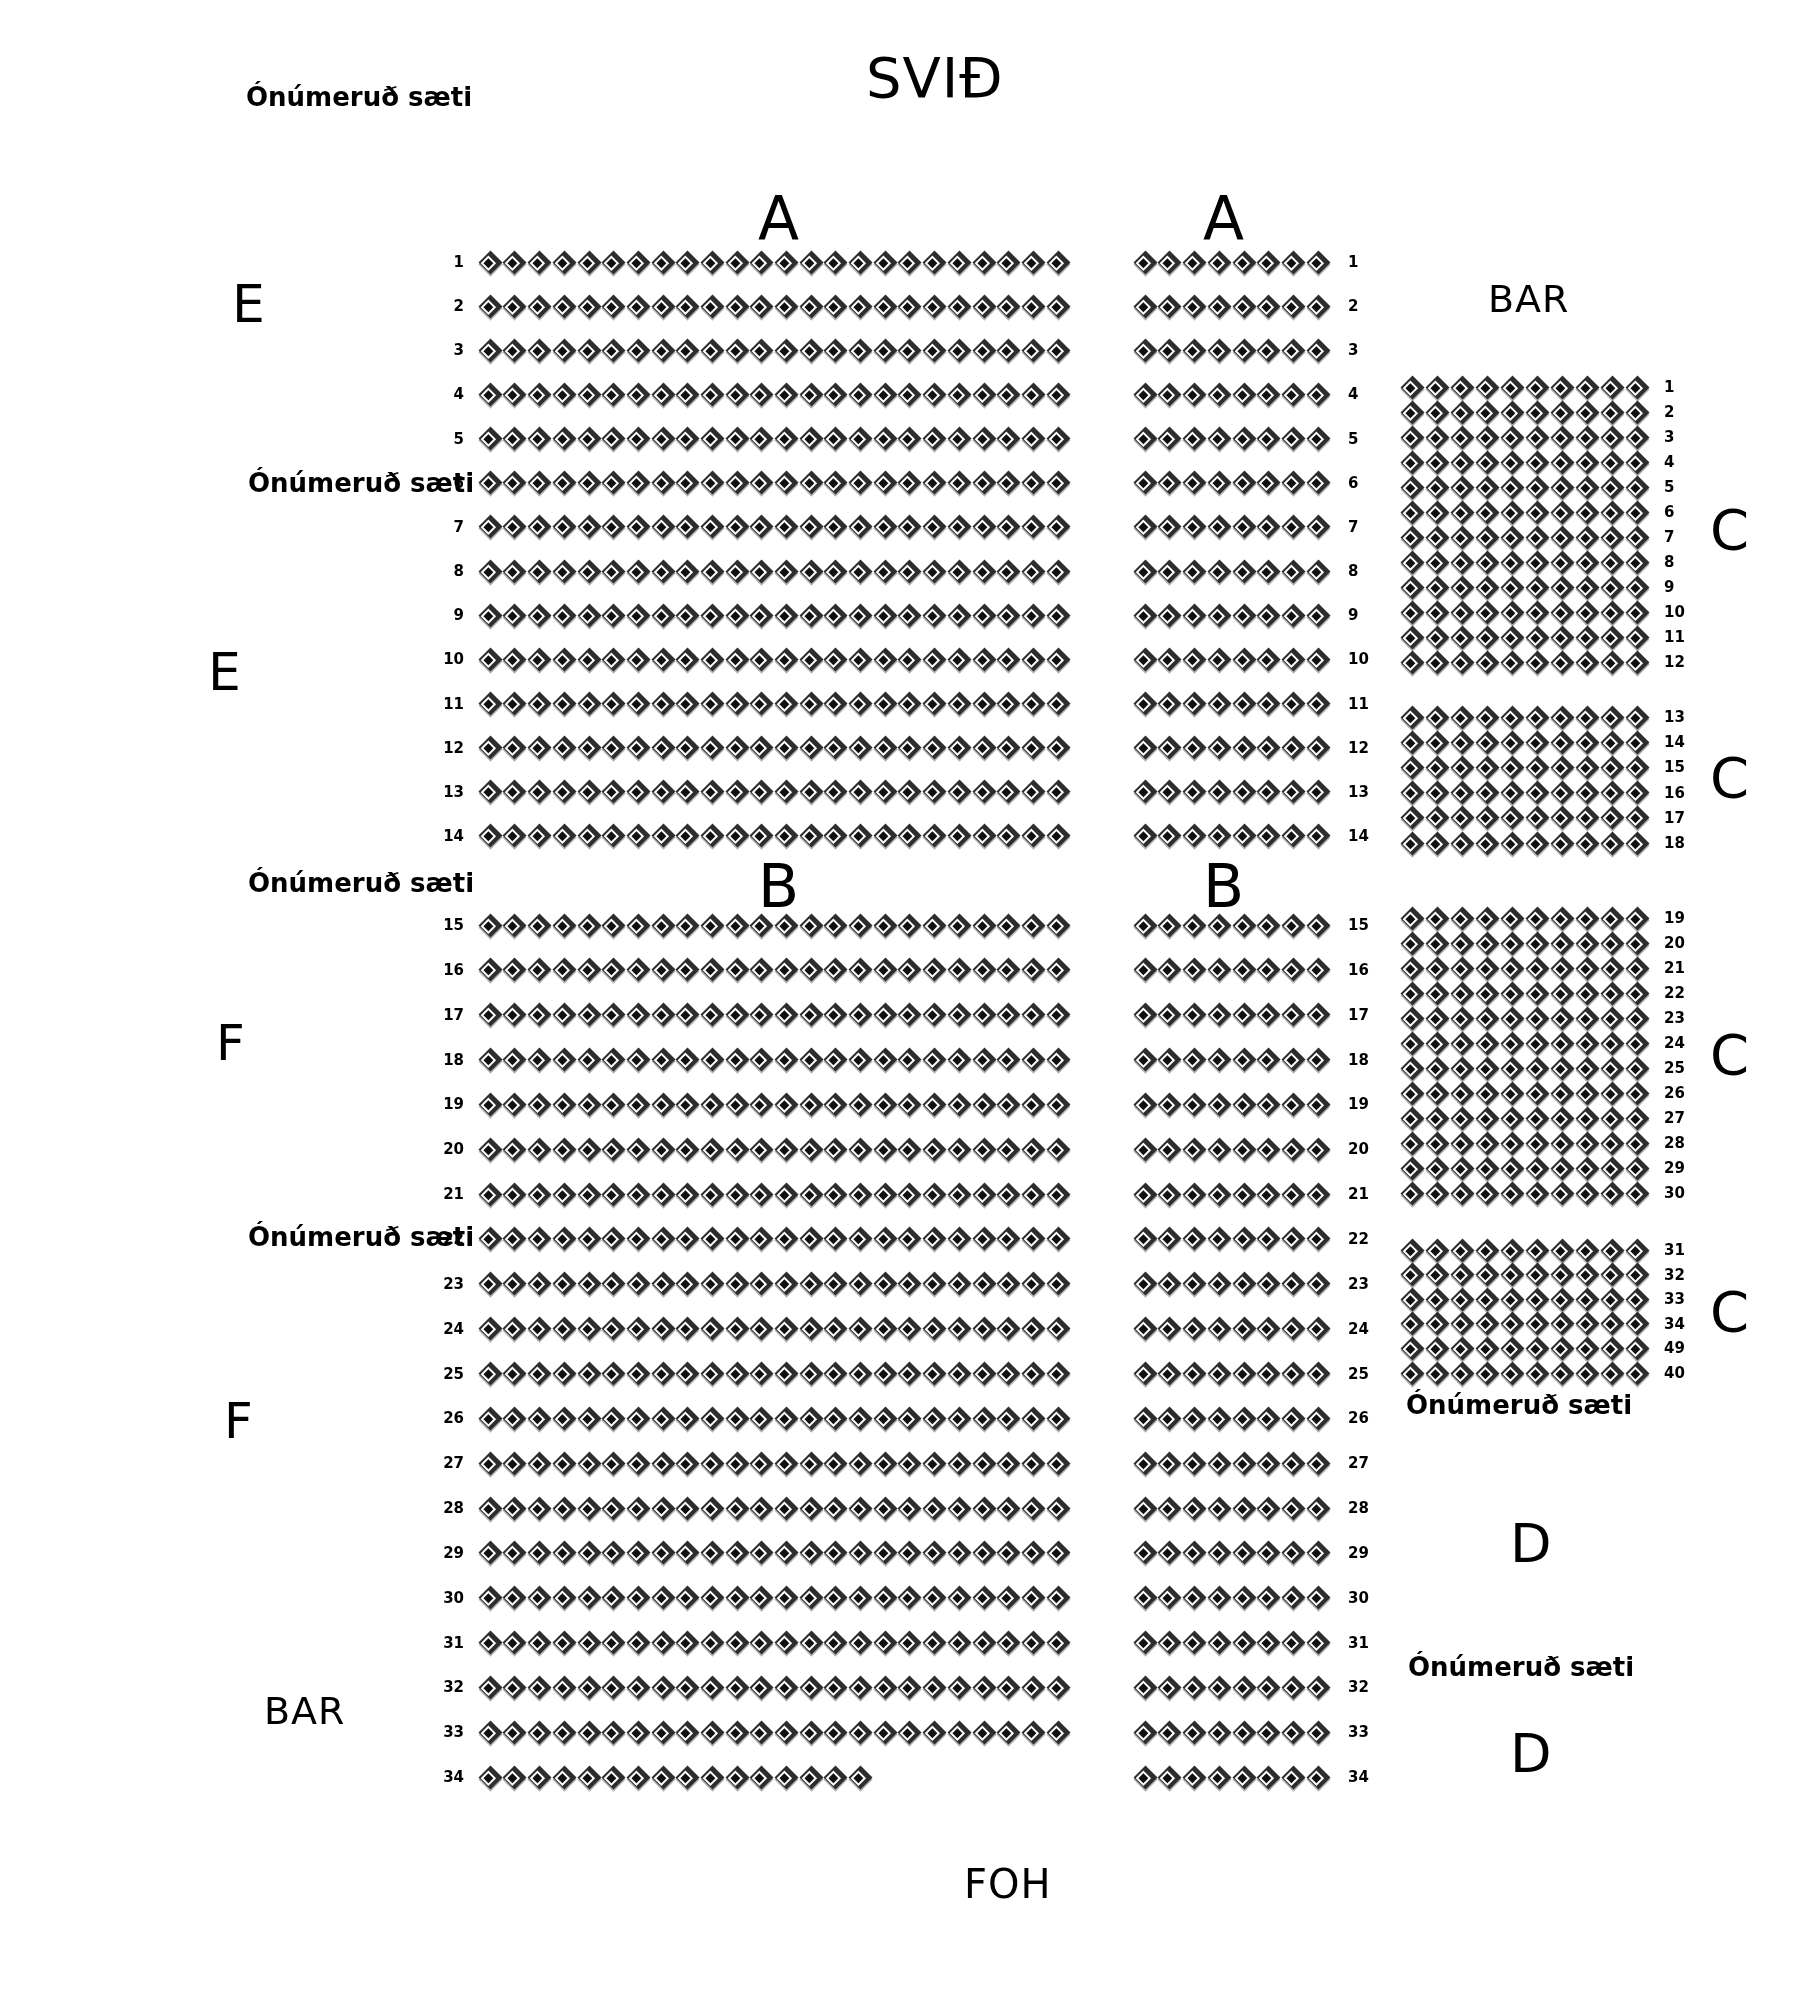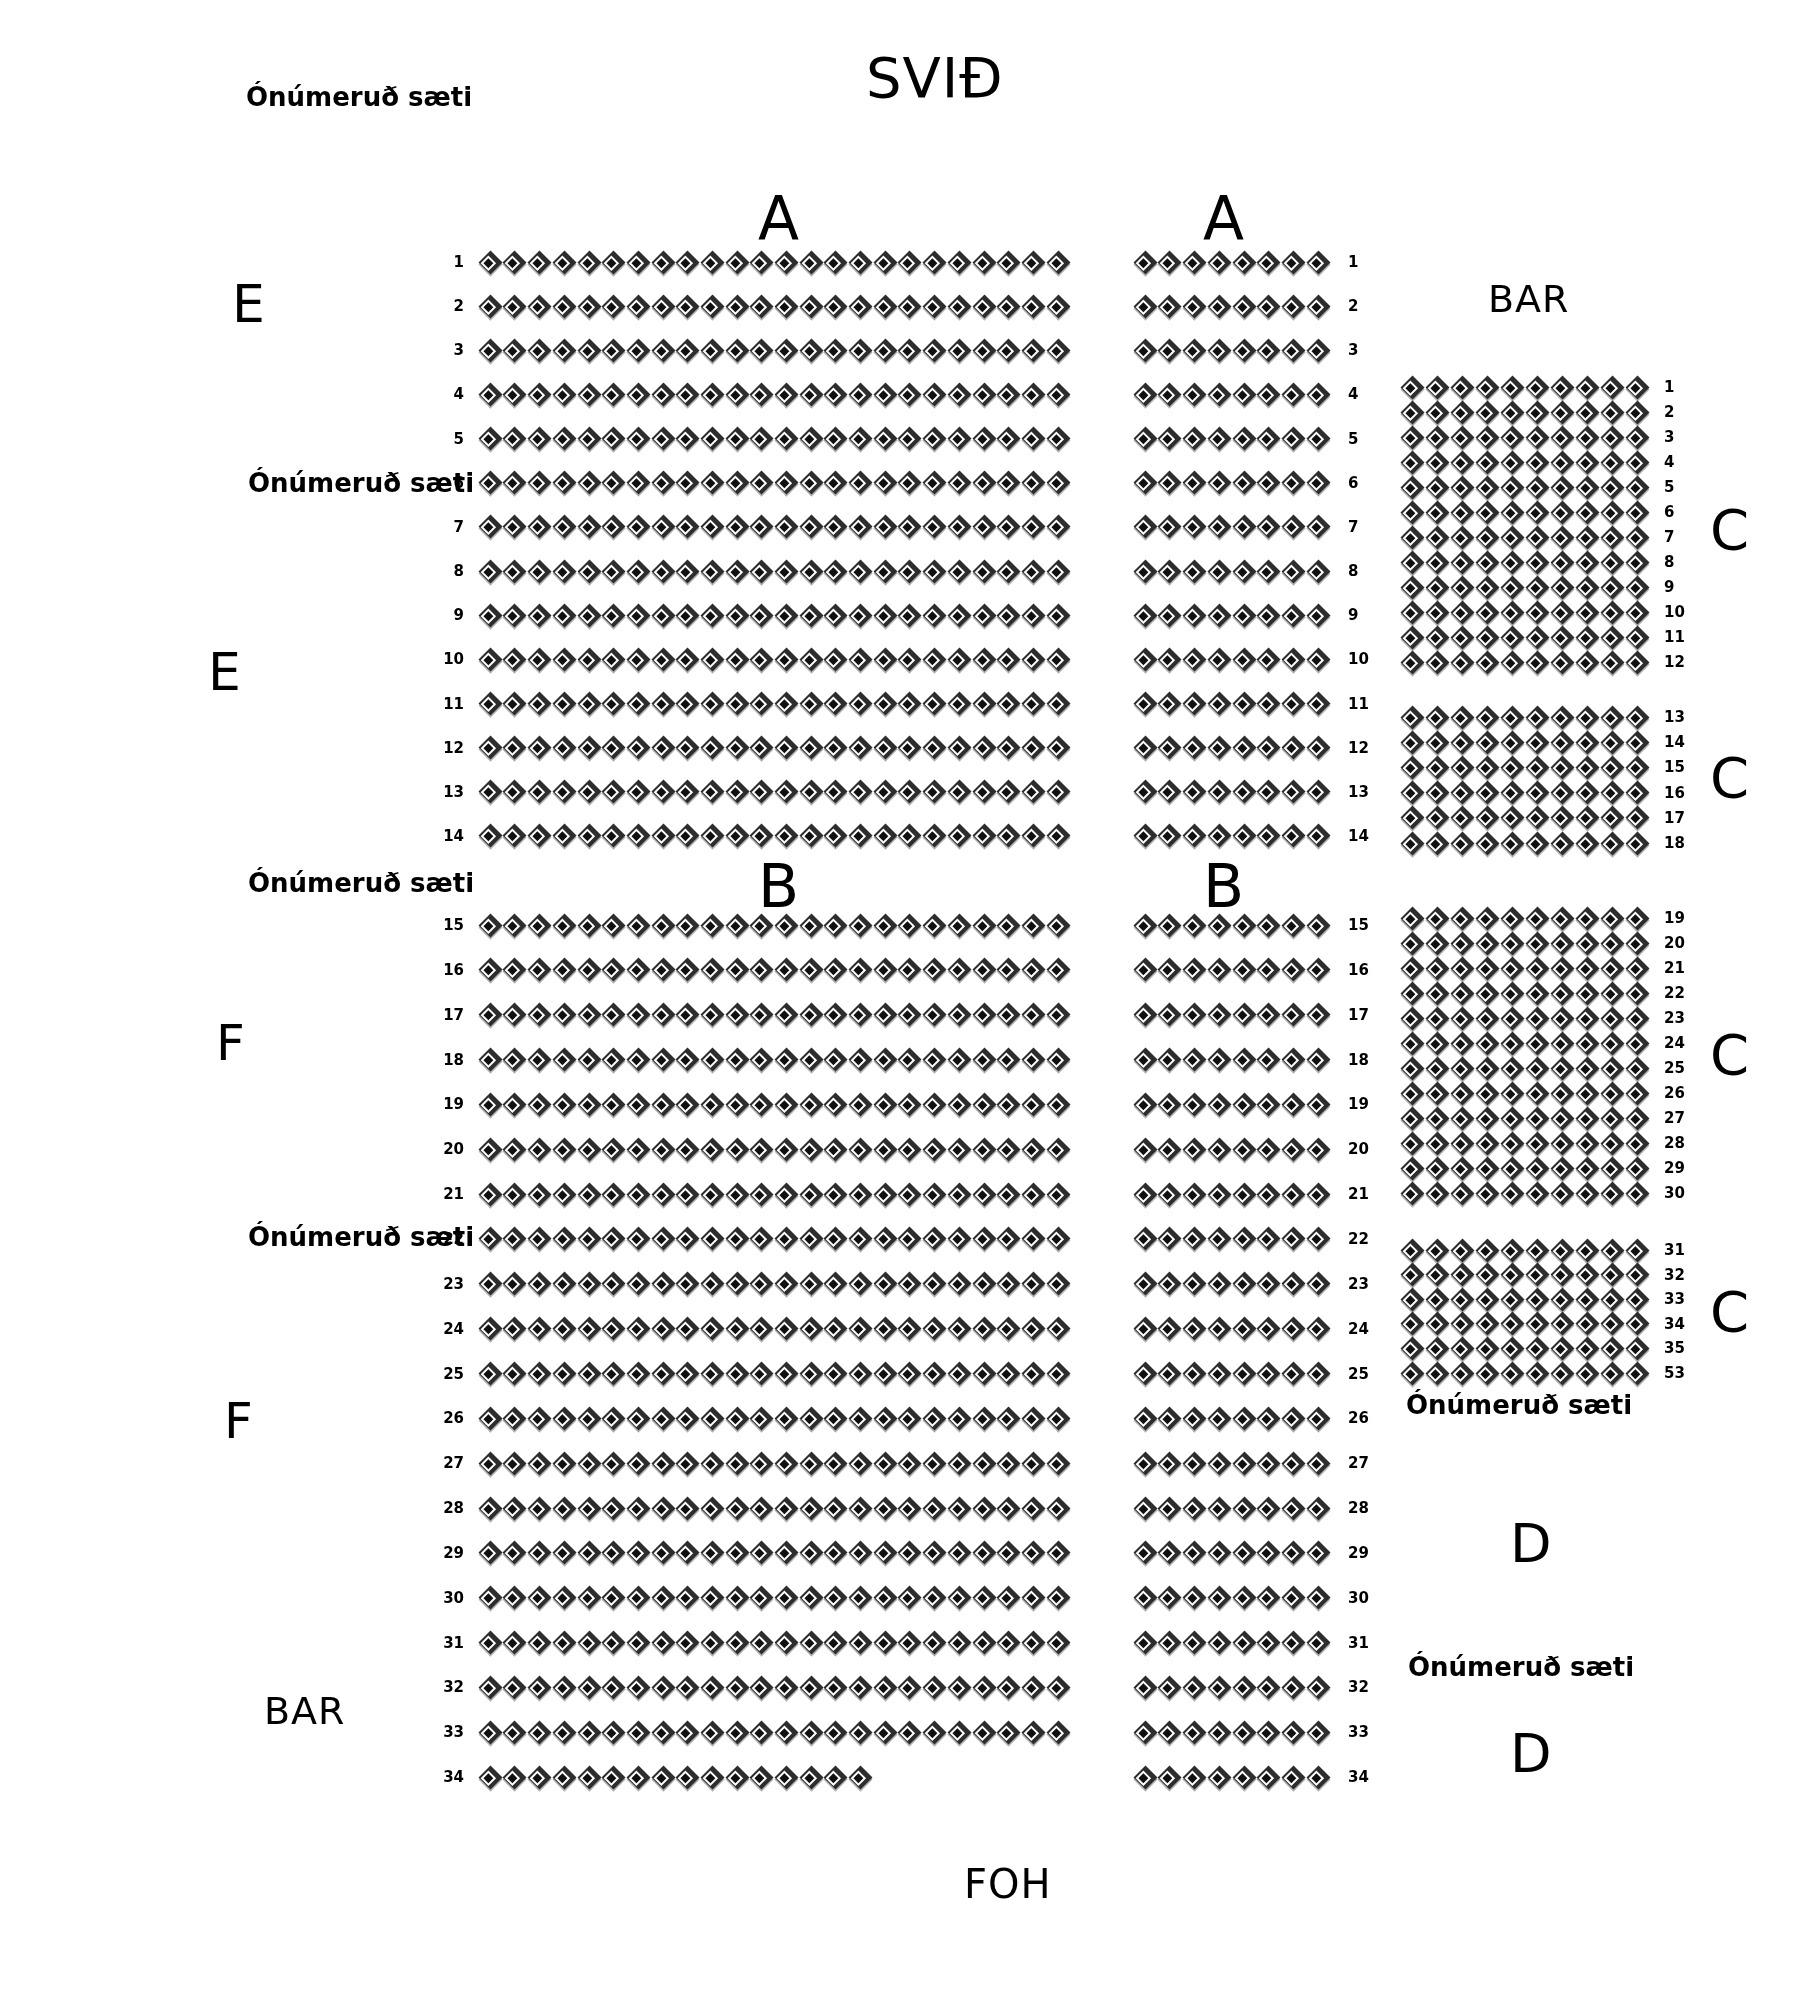--- a/index.html
+++ b/index.html
@@ -4683,21 +4683,21 @@
           <span class="cell">
             <span class="seat"></span>
           </span>
           <span class="cell">
             <span class="seat"></span>
           </span>
           <span class="cell">
             <span class="seat"></span>
           </span>
         </div>
-        <div class="rownum" style="left: 1664px; top: 1336.4px; width: 46px; text-align: left;">35</div>
+        <div class="rownum" style="left: 1664px; top: 1336.4px; width: 46px; text-align: left;">49</div>
         <div class="row" style="left: 1400px; top: 1361px; --cell: 25px;">
           <span class="cell">
             <span class="seat"></span>
           </span>
           <span class="cell">
             <span class="seat"></span>
           </span>
           <span class="cell">
             <span class="seat"></span>
           </span>
@@ -4716,16 +4716,16 @@
           <span class="cell">
             <span class="seat"></span>
           </span>
           <span class="cell">
             <span class="seat"></span>
           </span>
           <span class="cell">
             <span class="seat"></span>
           </span>
         </div>
-        <div class="rownum" style="left: 1664px; top: 1361px; width: 46px; text-align: left;">53</div>
+        <div class="rownum" style="left: 1664px; top: 1361px; width: 46px; text-align: left;">40</div>
       </div>
     </div>
 </div>
 
 </body></html>

